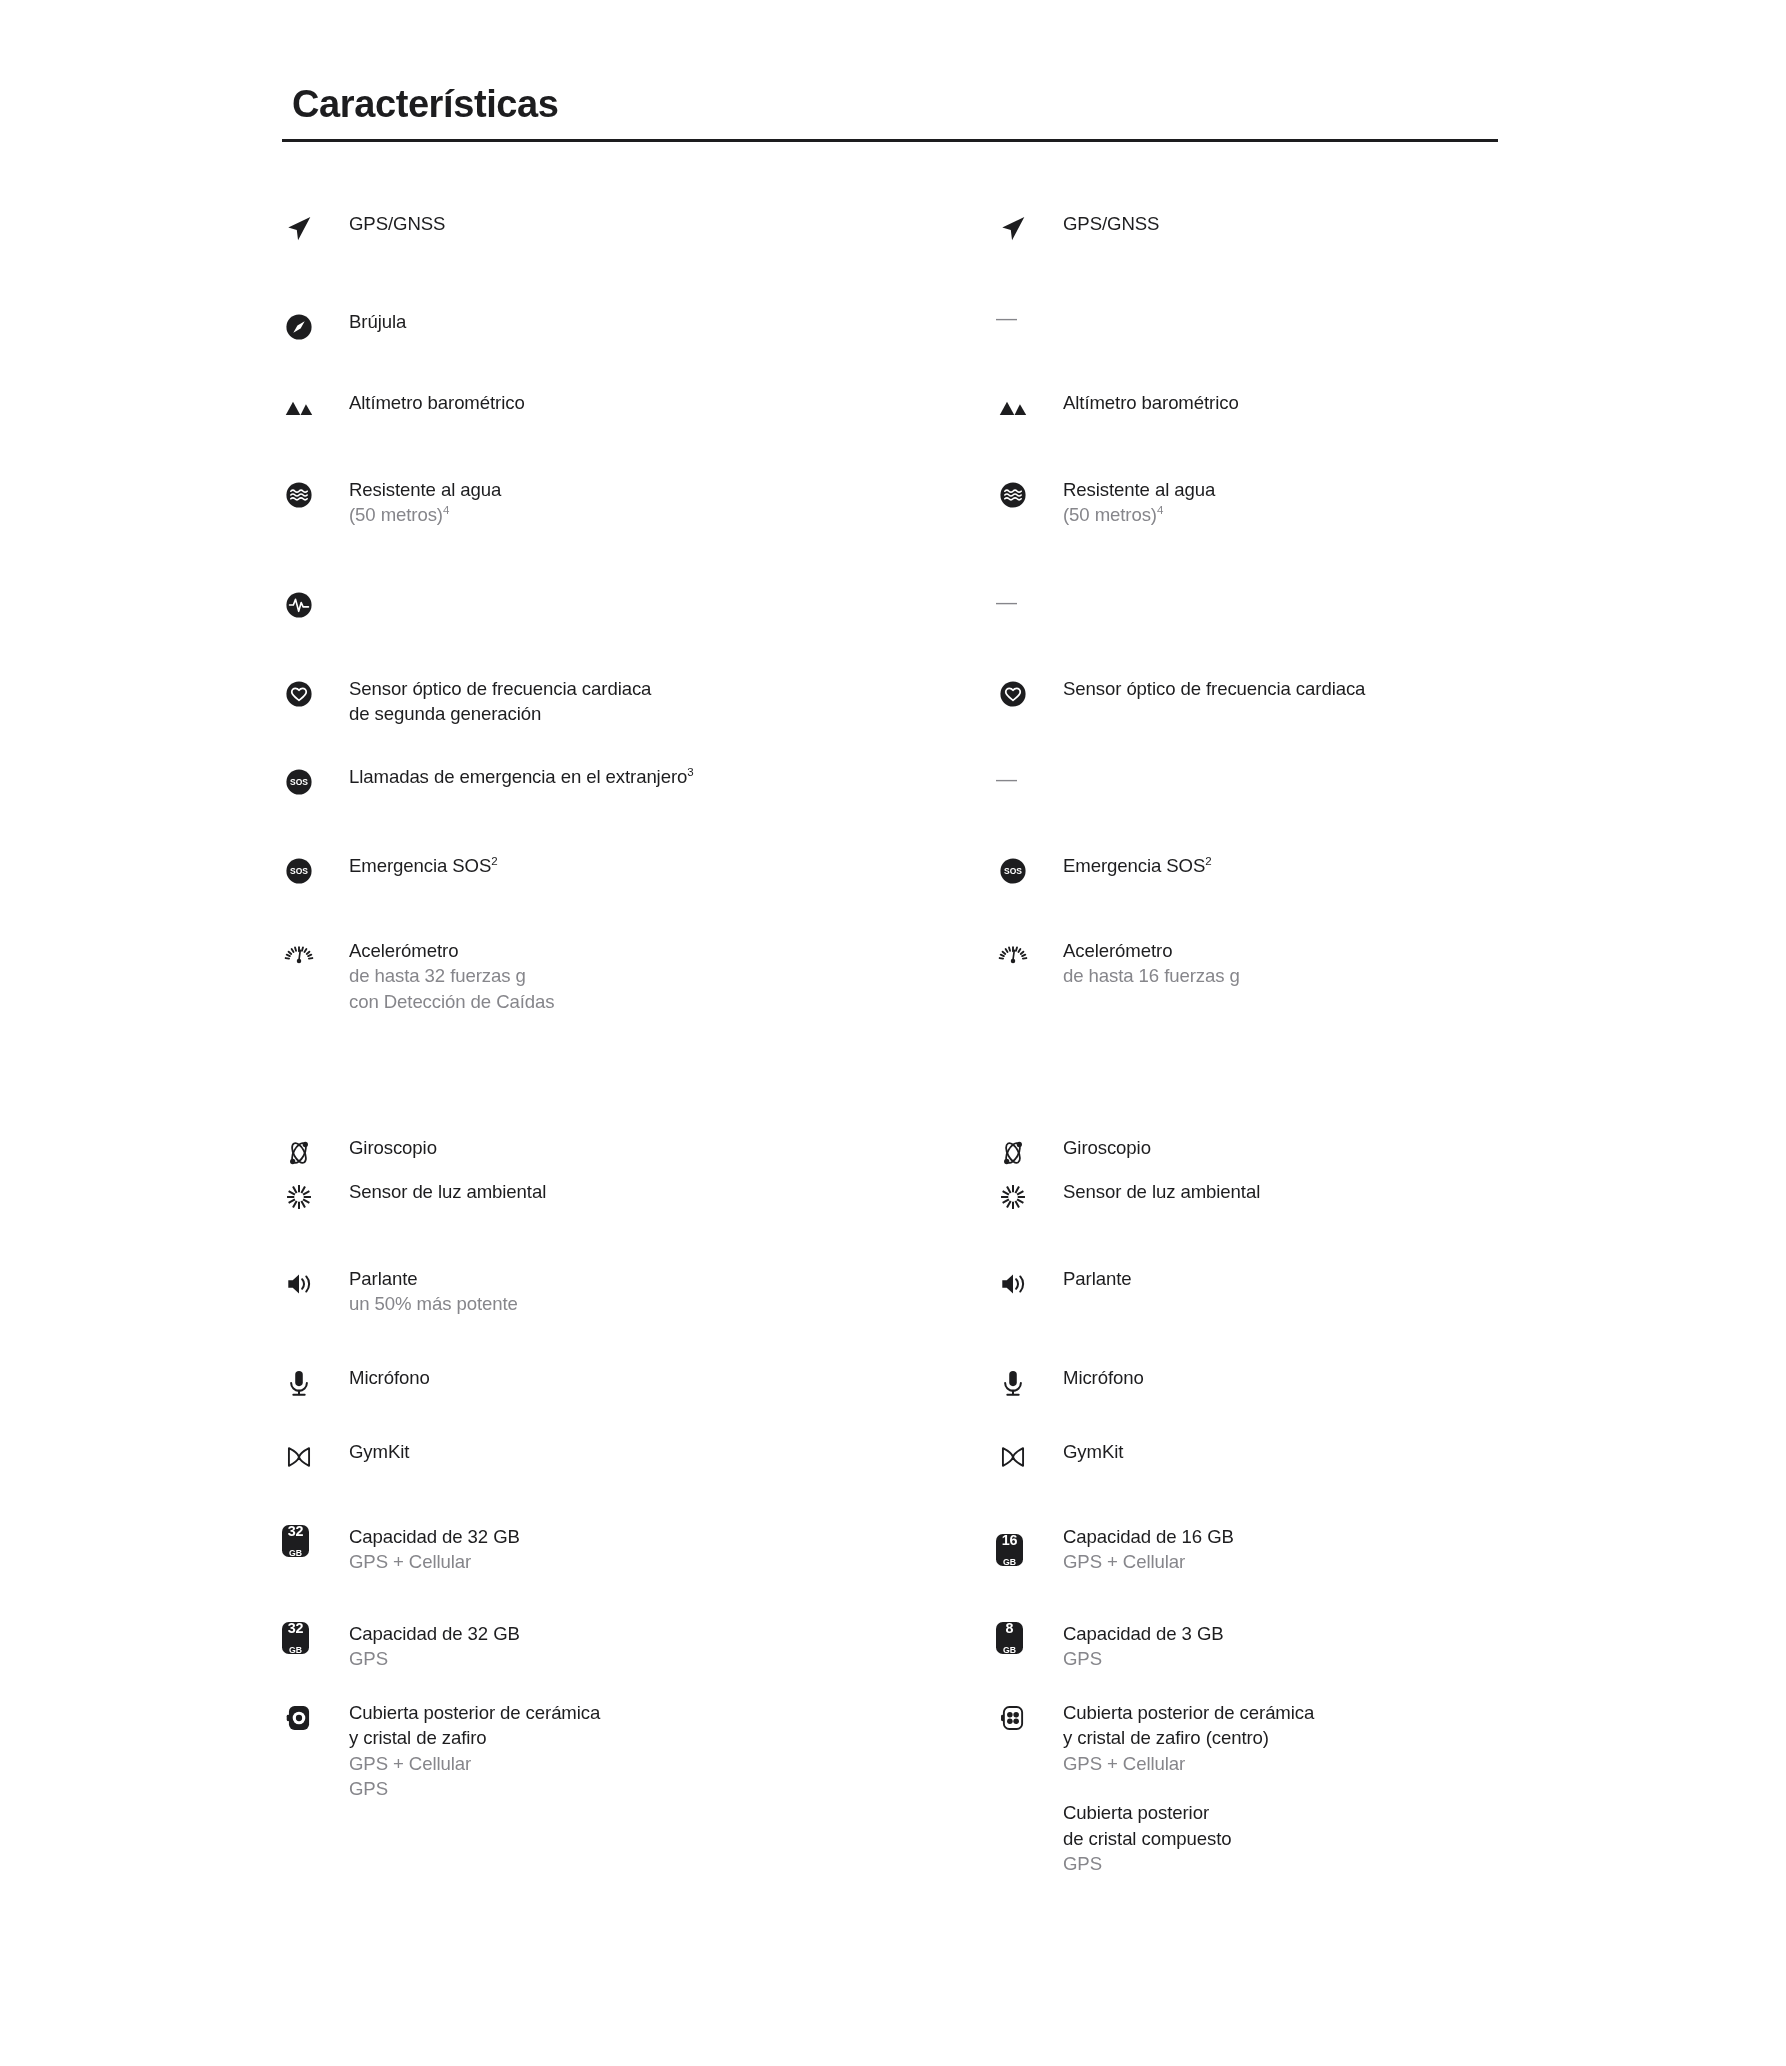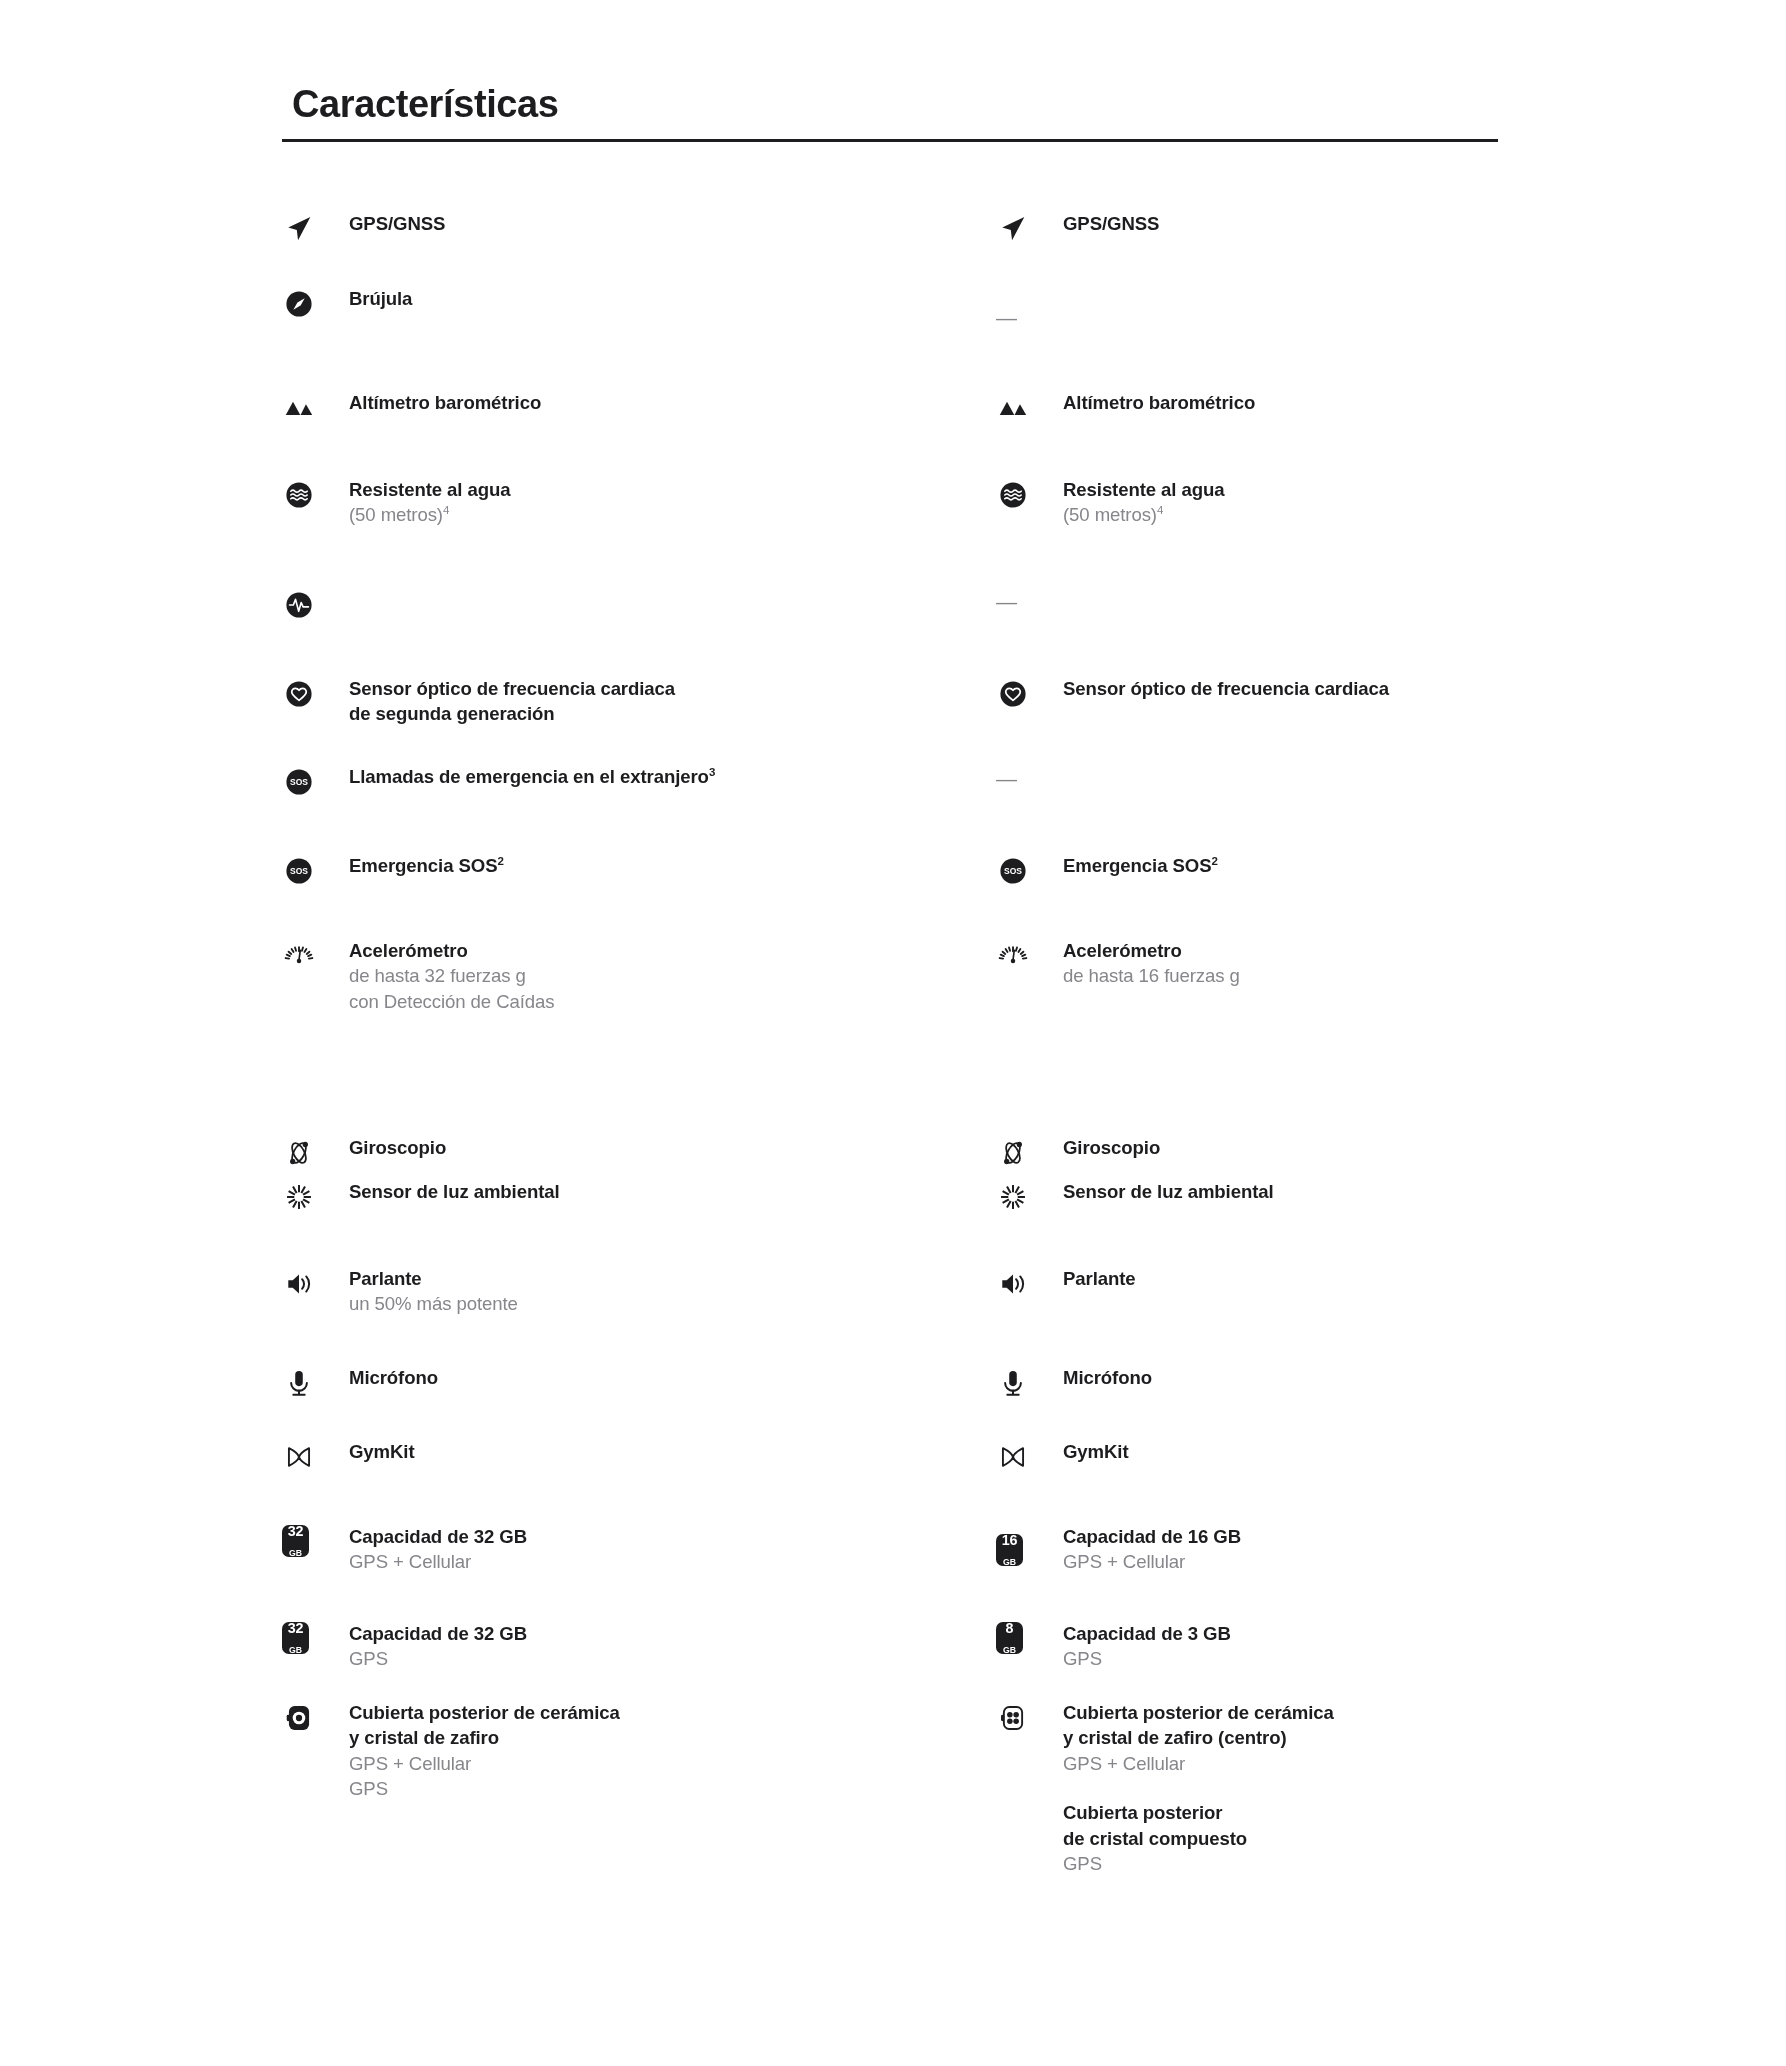--- a/index.html
+++ b/index.html
@@ -46,21 +46,21 @@
     align-items:flex-start;
     justify-content:flex-start;
     padding-top:1.2px;
   }
   .txt-cell{
     padding-top:0px;
   }
   .title{
     font-size:18.6px;
     line-height:25.4px;
-    font-weight:700;
+    font-weight:400;
     color:#1d1d1f;
     letter-spacing:-0.1px;
     white-space:nowrap;
   }
   .sub{
     font-size:18.6px;
     line-height:25.4px;
     font-weight:400;
     color:#86868b;
     letter-spacing:-0.1px;
@@ -112,21 +112,21 @@
             <span class="ico">
               <svg width="34" height="34" viewBox="0 0 54 54" fill="none" xmlns="http://www.w3.org/2000/svg">
                 <path d="M45 8 L10 24.5 L23.5 28.5 L25.5 45 Z" fill="#1d1d1f"></path>
               </svg>
             </span>
           </div>
           <div class="txt-cell">
             <div class="title">GPS/GNSS</div>
           </div>
         </div>
-        <div class="row" style="top: 286px; left: 0px;">
+        <div class="row" style="top: 309px; left: 0px;">
           <div class="icon-cell">
             <span class="ico">
               <svg width="34" height="34" viewBox="0 0 54 54" fill="none" xmlns="http://www.w3.org/2000/svg">
                 <circle cx="27" cy="27" r="20" fill="#1d1d1f"></circle>
                 <path d="M36 18 L24.5 24.5 L18 36 L29.5 29.5 Z" fill="#ffffff"></path>
                 <path d="M24.5 24.5 L29.5 29.5 L36 18 Z" fill="#1d1d1f" opacity="0"></path>
               </svg>
             </span>
           </div>
           <div class="txt-cell">

